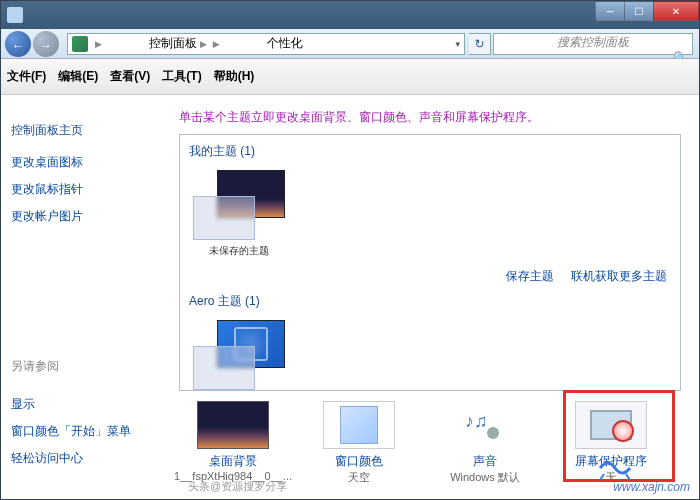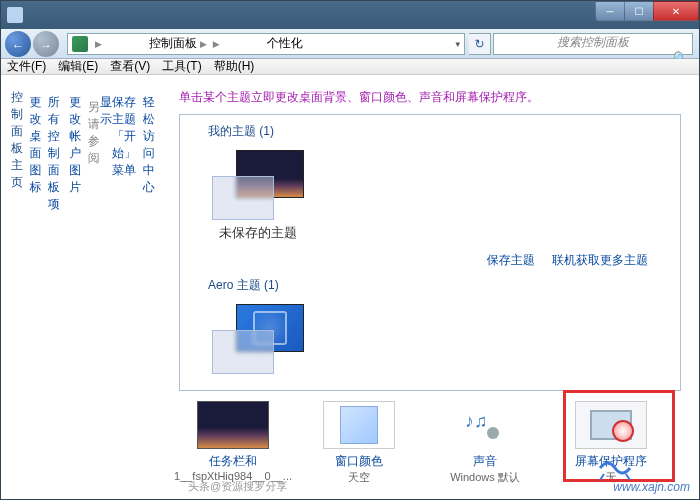--- a/index.html
+++ b/index.html
@@ -18,40 +18,40 @@
 .nav-circle { width: 26px; height: 26px; border-radius: 50%; background: radial-gradient(circle at 30% 30%, #6a9ae0, #2a5a9a); display: flex; align-items: center; justify-content: center; color: #fff; font-size: 12px; cursor: pointer; }
 .nav-circle.fwd { background: radial-gradient(circle at 30% 30%, #b0c0d0, #7a8a9a); }
 .addr-bar { flex: 1; height: 22px; background: #fff; border: 1px solid #8aa; margin: 0 4px; display: flex; align-items: center; padding: 0 4px; font-size: 12px; }
 .addr-icon { width: 16px; height: 16px; background: linear-gradient(135deg,#3a9a5a,#2a7a4a); border-radius: 2px; margin-right: 4px; }
 .crumb { display: flex; align-items: center; gap: 2px; margin-left: 44px; }
 .crumb-sep { color: #888; font-size: 9px; margin: 0 3px; }
 .addr-drop { margin-left: auto; color: #555; font-size: 9px; }
 .addr-refresh { width: 22px; height: 22px; border: 1px solid #8aa; border-left: none; background: #f0f4f8; display: flex; align-items: center; justify-content: center; color: #2a5a9a; }
 .search-bar { width: 200px; height: 22px; background: #fff; border: 1px solid #8aa; margin: 0 6px 0 2px; display: flex; align-items: center; padding: 0 4px; color: #888; font-style: italic; flex-direction: column; }
 .search-icon { margin-left: auto; color: #2a5a9a; font-style: normal; }
-.menubar { height: 16px; background: linear-gradient(#f8f8f8, #e8e8e8); border-bottom: 1px solid #ccc; display: flex; align-items: center; padding: 0 6px; gap: 12px; font-size: 12px; }
+.menubar { height: 36px; background: linear-gradient(#f8f8f8, #e8e8e8); border-bottom: 1px solid #ccc; display: flex; align-items: center; padding: 0 6px; gap: 12px; font-size: 12px; font-weight: bold; }
 .menu-item { cursor: pointer; }
 .content { flex: 1; display: flex; overflow: hidden; }
-.sidebar { width: 170px; padding: 14px 10px; display: flex; }
+.sidebar { width: 170px; padding: 27px 10px; display: flex; flex-direction: column; }
 .side-head { font-size: 12px; color: #1a4a8a; margin-bottom: 10px; }
 .side-link { color: #0a4aa0; font-size: 12px; margin: 5px 0; cursor: pointer; }
 .side-spacer { flex: 1; }
 .side-section { font-size: 12px; color: #888; margin-bottom: 16px; margin-top: 10px; }
 .main { flex: 1; padding: 14px 18px 8px 8px; display: flex; flex-direction: column; overflow: hidden; }
 .main-title { color: #003399; font-size: 14px; margin-bottom: 6px; }
 .main-sub { color: #a21caf; font-size: 12px; margin-bottom: 8px; }
-.themes-box { border: 1px solid #b0c0d0; flex: 1; overflow-y: auto; padding: 8px 28px; margin-bottom: 8px; }
+.themes-box { border: 1px solid #b0c0d0; flex: 1; overflow-y: auto; padding: 8px 9px; margin-bottom: 8px; }
 .section-label { color: #1a4a8a; font-size: 12px; margin-bottom: 6px; }
 .theme-item { display: inline-flex; flex-direction: column; align-items: center; padding: 4px; cursor: pointer; }
 .theme-thumb { width: 92px; height: 70px; position: relative; margin-bottom: 4px; }
 .theme-back { position: absolute; right: 0; top: 0; width: 68px; height: 48px; background: linear-gradient(180deg, #1a1a3a 60%, #5a3a5a 75%, #d88a4a); border: 1px solid #222; }
 .theme-front { position: absolute; left: 0; bottom: 0; width: 62px; height: 44px; background: rgba(200,210,230,0.5); border: 1px solid #aabbdd; backdrop-filter: blur(2px); }
 .theme-aero .theme-back { background: linear-gradient(135deg,#2a7ae0,#1a5ac0); }
 .theme-aero .theme-back::after { content:""; position:absolute; left:50%; top:50%; transform:translate(-50%,-50%); width:30px; height:30px; background: radial-gradient(circle,#fff3,#fff0); border: 2px solid #fff8; border-radius: 3px; }
-.theme-label { font-size: 13px; color: #333; }
+.theme-label { font-size: 10px; color: #333; }
 .themes-links { text-align: right; padding: 6px 4px 2px; font-size: 12px; }
 .themes-links a { color: #0a4aa0; margin-left: 14px; cursor: pointer; margin-top: 15px; }
 .bottom-row { display: flex; gap: 26px; padding: 2px 4px 6px; }
 .bottom-item { display: flex; flex-direction: column; align-items: center; width: 100px; cursor: pointer; }
 .bottom-thumb { width: 72px; height: 48px; margin-bottom: 4px; position: relative; }
 .thumb-desktop { background: linear-gradient(180deg,#1a1a3a 55%,#5a3a5a 72%,#d88a4a); border:1px solid #555; }
 .thumb-color { background: #fff; border:1px solid #ccc; display:flex; align-items:center; justify-content:center; }
 .thumb-color::after { content:""; width:36px; height:36px; background: linear-gradient(135deg,#d0e4ff,#a0c8ff); border:1px solid #88aadd; }
 .thumb-sound { background: #fff; display:flex; align-items:center; justify-content:center; }
 .thumb-sound svg { width: 44px; height: 40px; }
@@ -107,26 +107,26 @@
     <span class="menu-item">编辑(E)</span>
     <span class="menu-item">查看(V)</span>
     <span class="menu-item">工具(T)</span>
     <span class="menu-item">帮助(H)</span>
   </div>
 
   <div class="content">
     <div class="sidebar">
       <div class="side-head">控制面板主页</div>
       <div class="side-link">更改桌面图标</div>
-      <div class="side-link">所有控制面板项</div>
+      <div class="side-link">更改鼠标指针</div>
       <div class="side-link">更改帐户图片</div>
       <div class="side-spacer"></div>
       <div class="side-section">另请参阅</div>
       <div class="side-link">显示</div>
-      <div class="side-link">保存主题「开始」菜单</div>
+      <div class="side-link">窗口颜色「开始」菜单</div>
       <div class="side-link">轻松访问中心</div>
     </div>
 
     <div class="main">
       <div class="main-sub">单击某个主题立即更改桌面背景、窗口颜色、声音和屏幕保护程序。</div>
 
       <div class="themes-box">
         <div class="section-label">我的主题 (1)</div>
         <div class="theme-item">
           <div class="theme-thumb">
@@ -144,21 +144,21 @@
           <div class="theme-thumb">
             <div class="theme-back"></div>
             <div class="theme-front"></div>
           </div>
         </div>
       </div>
 
       <div class="bottom-row">
         <div class="bottom-item">
           <div class="bottom-thumb thumb-desktop"></div>
-          <div class="bottom-title">任务栏和</div>
+          <div class="bottom-title">桌面背景</div>
           <div class="bottom-sub">1__fspXtHiq984__0__...</div>
         </div>
         <div class="bottom-item">
           <div class="bottom-thumb thumb-color"></div>
           <div class="bottom-title">窗口颜色</div>
           <div class="bottom-sub">天空</div>
         </div>
         <div class="bottom-item">
           <div class="bottom-thumb thumb-sound">
             <svg viewBox="0 0 44 40">

